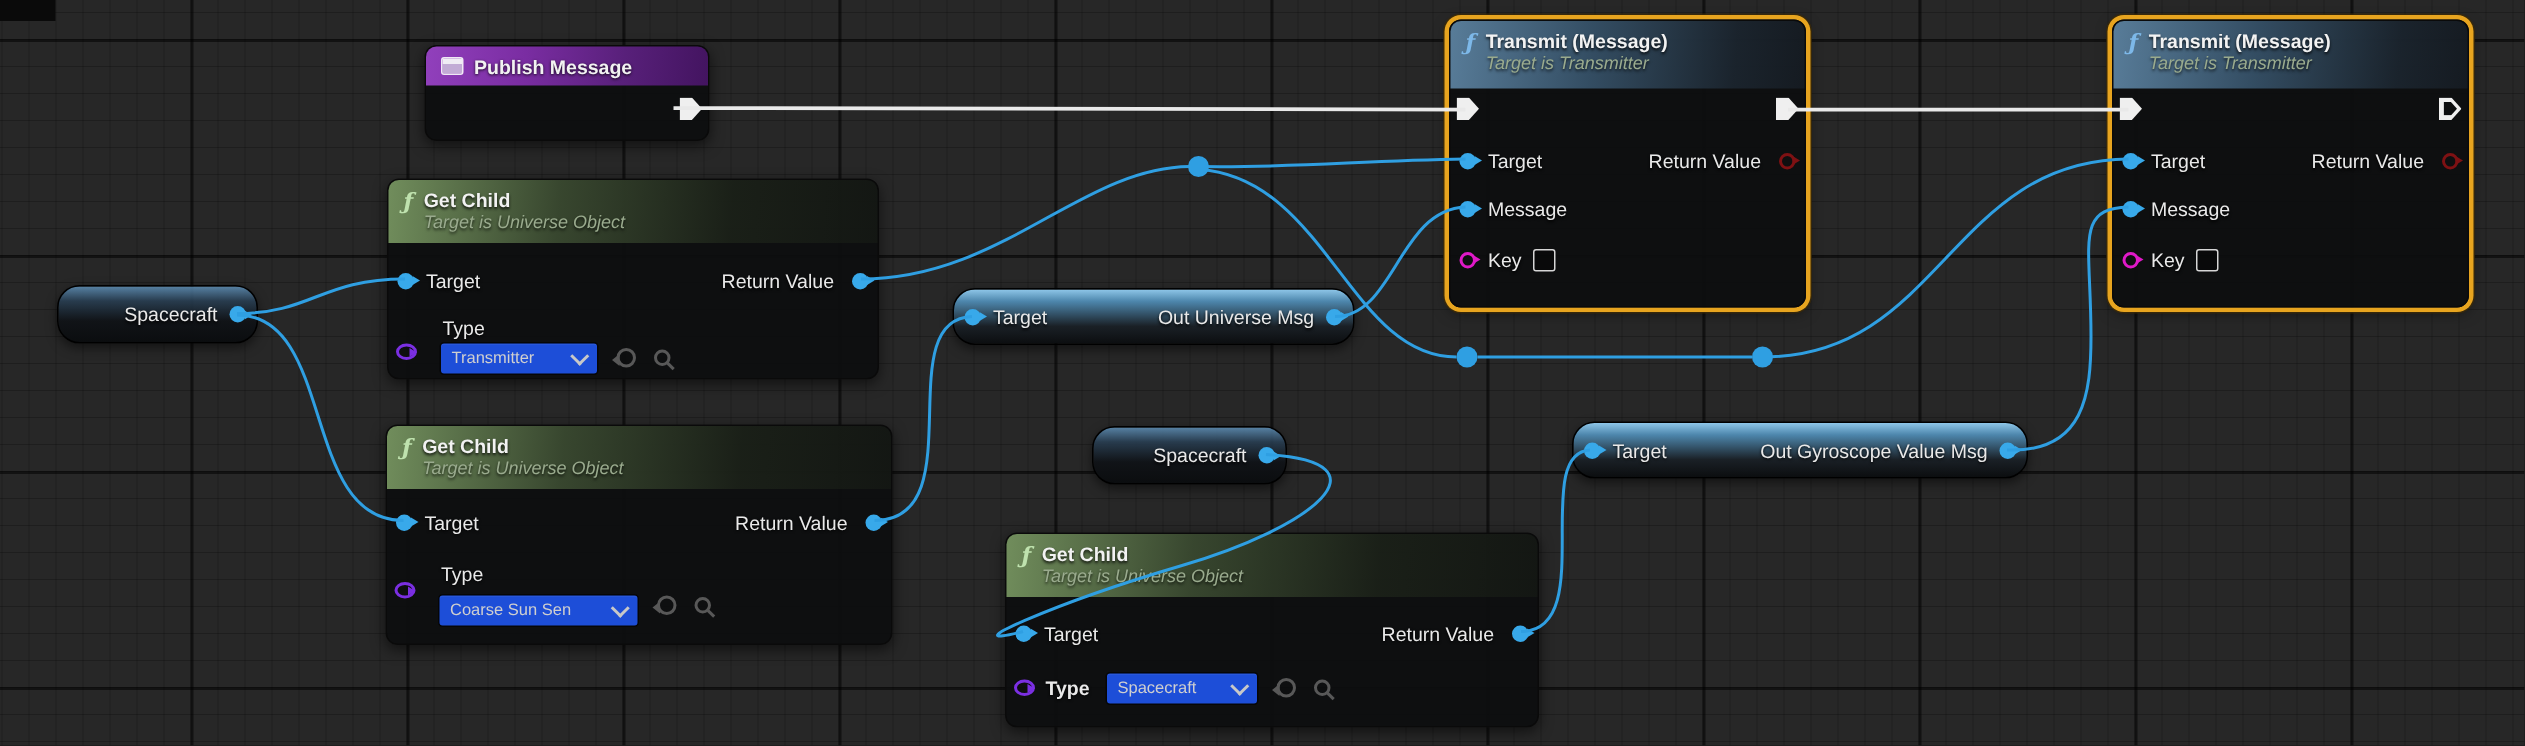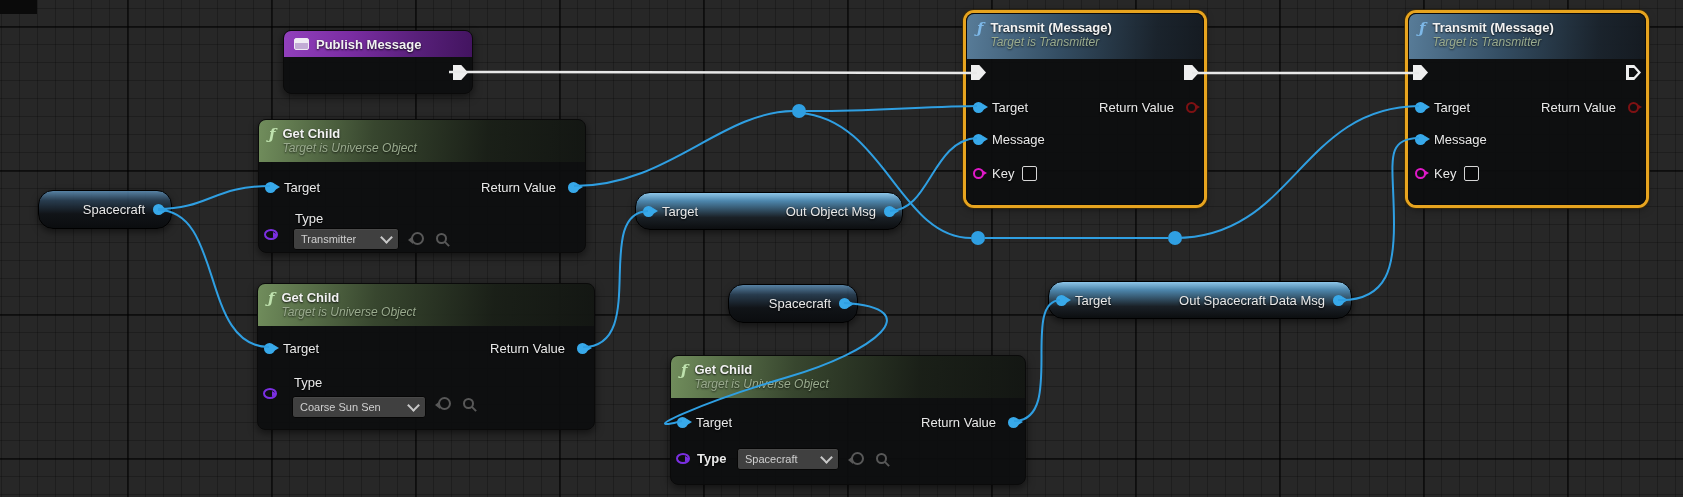--- a/index.html
+++ b/index.html
@@ -45,21 +45,21 @@
   .pin.hollow::after{left:7px;top:0.5px;}
   .pin.ellipse{width:14px;height:11px;}
 
   
   .execpin{position:absolute;width:15px;height:15px;background:#efefef;
            clip-path:polygon(0 0,55% 0,100% 50%,55% 100%,0 100%);}
   .execpin.hollow::after{content:"";position:absolute;left:3px;top:3px;width:9px;height:9px;background:#0d0e0f;
            clip-path:polygon(0 0,55% 0,100% 50%,55% 100%,0 100%);}
 
   
-  .dd{position:absolute;height:22px;background:#404040;border:1px solid #060606;border-radius:3px;
+  .dd{position:absolute;height:22px;background:#1d4ed8;border:1px solid #060606;border-radius:3px;
       display:flex;align-items:center;box-sizing:border-box;padding:0 7px;gap:6px;box-shadow:inset 0 1px 0 rgba(255,255,255,0.05);}
   .dd-text{font-size:11px;color:#cfcfcf;white-space:nowrap;overflow:hidden;}
   .chev{width:7px;height:7px;border-left:2px solid #c8c8c8;border-bottom:2px solid #c8c8c8;
         transform:rotate(-45deg);margin-top:-4px;flex:0 0 auto;margin-left:auto;}
 
   .icon-reset{position:absolute;width:13px;height:13px;border:2px solid #585858;border-radius:50%;box-sizing:border-box;}
   .icon-reset::before{content:"";position:absolute;left:-5px;top:2px;border-top:4px solid transparent;
         border-bottom:4px solid transparent;border-right:5px solid #585858;}
   .icon-search{position:absolute;width:11px;height:11px;border:2px solid #585858;border-radius:50%;box-sizing:border-box;}
   .icon-search::after{content:"";position:absolute;width:2px;height:6px;background:#585858;right:-3px;bottom:-5px;transform:rotate(-45deg);}
@@ -267,29 +267,29 @@
     <span class="plabel">Spacecraft</span>
     <span class="pin" style="--c:#38a9ea"></span>
   </div>
 
   <div class="pill pill-lite data" style="left:635px;top:192px;width:268px;height:38px">
     <span class="pgroup">
       <span class="pin" style="--c:#38a9ea"></span>
       <span class="plabel">Target</span>
     </span>
     <span class="pgroup">
-      <span class="plabel">Out Object Msg</span>
+      <span class="plabel">Out Universe Msg</span>
       <span class="pin" style="--c:#38a9ea"></span>
     </span>
   </div>
 
   <div class="pill pill-lite data" style="left:1048px;top:281px;width:304px;height:38px">
     <span class="pgroup">
       <span class="pin" style="--c:#38a9ea"></span>
       <span class="plabel">Target</span>
     </span>
     <span class="pgroup">
-      <span class="plabel">Out Spacecraft Data Msg</span>
+      <span class="plabel">Out Gyroscope Value Msg</span>
       <span class="pin" style="--c:#38a9ea"></span>
     </span>
   </div>
 
 </div>
 
 </body></html>

